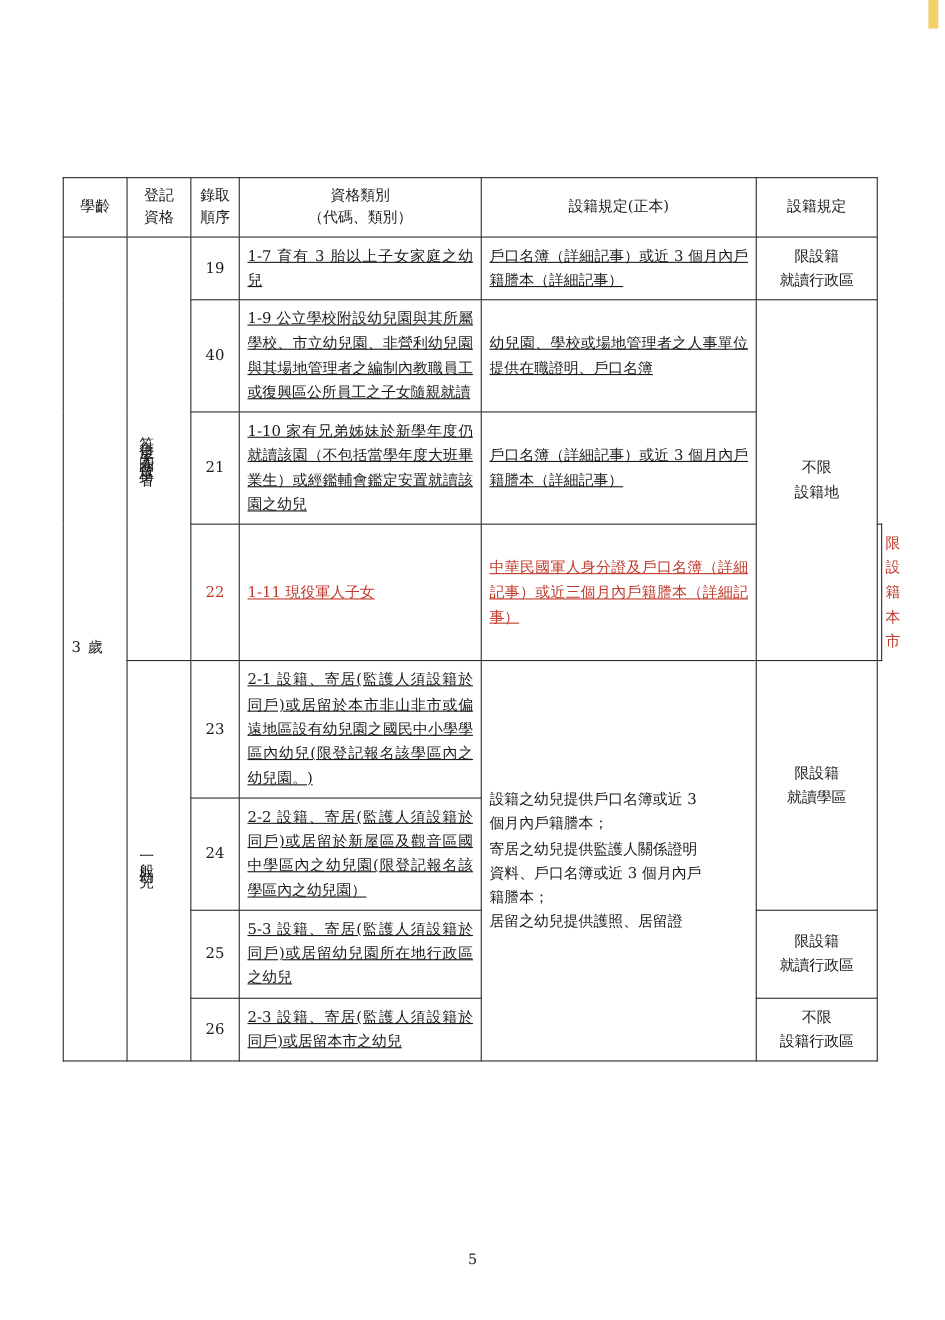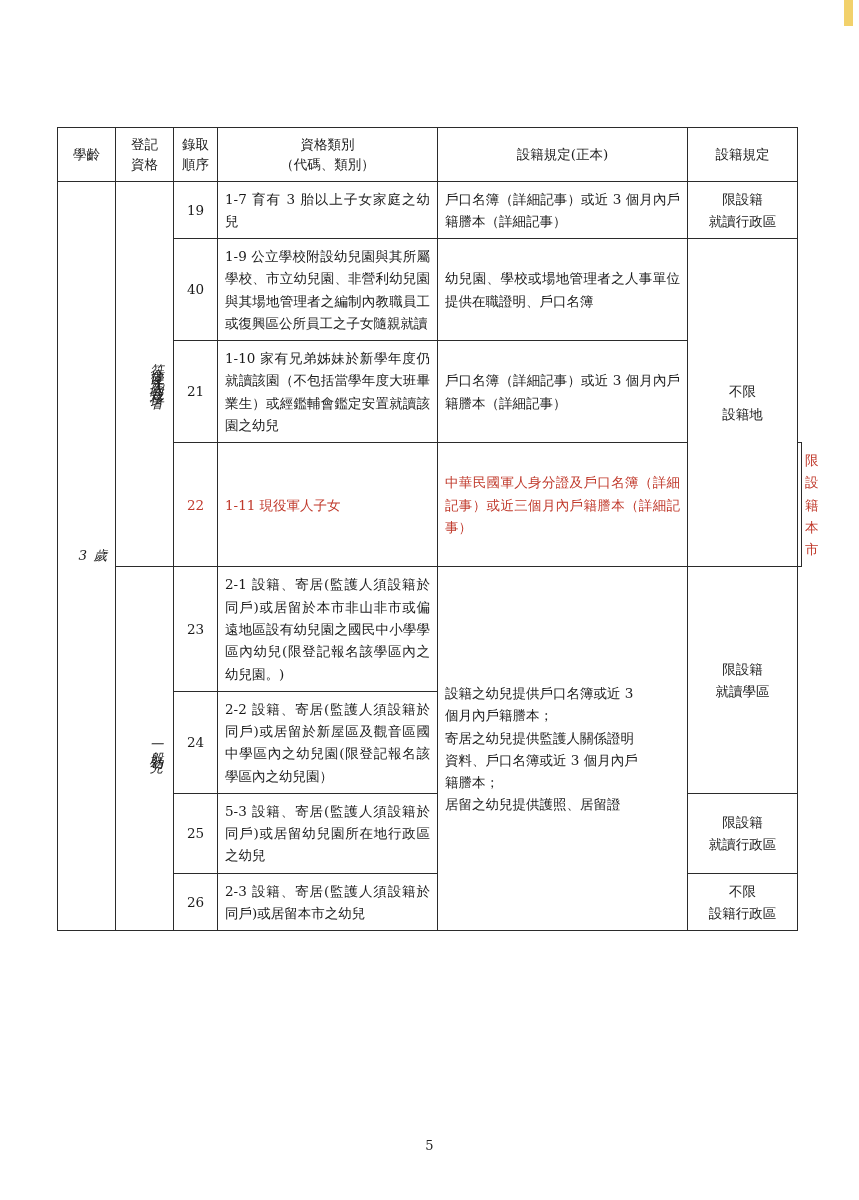--- a/index.html
+++ b/index.html
@@ -36,20 +36,21 @@
     left: 57px;
     top: 127px;
     width: 745px;
   }
   table.doc-table {
     border-collapse: collapse;
     width: 745px;
     table-layout: fixed;
     font-size: 13.5px;
     line-height: 1.65;
+    margin-top: 34px;
   }
   table.doc-table td, table.doc-table th {
     border: 1px solid #2b2b2b;
     padding: 6px 7px;
     vertical-align: middle;
     font-weight: normal;
   }
   .c-age      { width: 58px;  text-align: center; }
   .c-reg      { width: 58px;  text-align: center; }
   .c-order    { width: 44px;  text-align: center; }
@@ -57,36 +58,36 @@
   .c-docs     { width: 250px; text-align: left; }
   .c-rule     { width: 110px; text-align: center; }
 
   .hdr td {
     text-align: center;
     vertical-align: middle;
     padding: 10px 4px;
     line-height: 1.5;
   }
   .vlabel {
-    text-align: right;
+    text-align: left;
     letter-spacing: 1px;
     line-height: 1.7;
-    font-style: italic;
   }
   .vert {
     writing-mode: vertical-rl;
     text-orientation: upright;
     letter-spacing: 4px;
     display: inline-block;
     line-height: 1.4;
   }
   .cell-text {
     display: block;
     text-align: justify;
     text-justify: inter-ideograph;
+    text-decoration: underline;
   }
   .center { text-align: center; }
   .red {
     color: #c0392b;
   }
   .page-num {
     position: absolute;
     left: 0;
     right: 0;
     top: 1138px;

